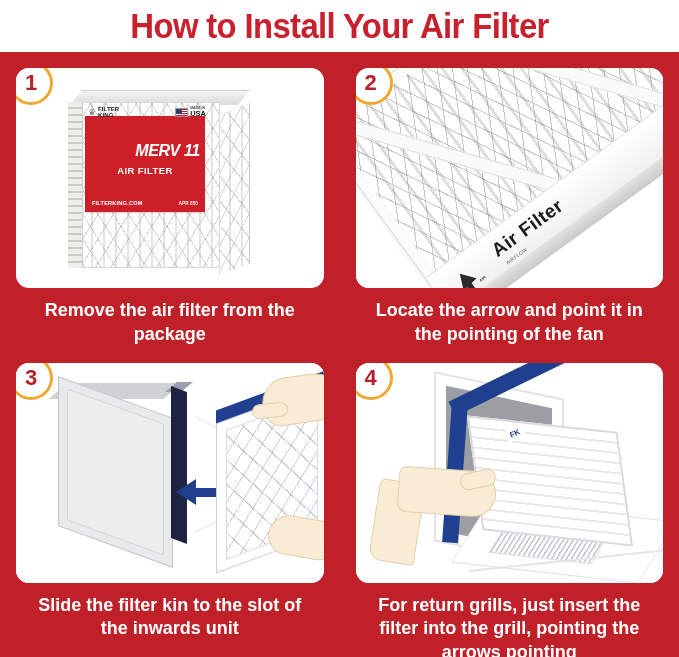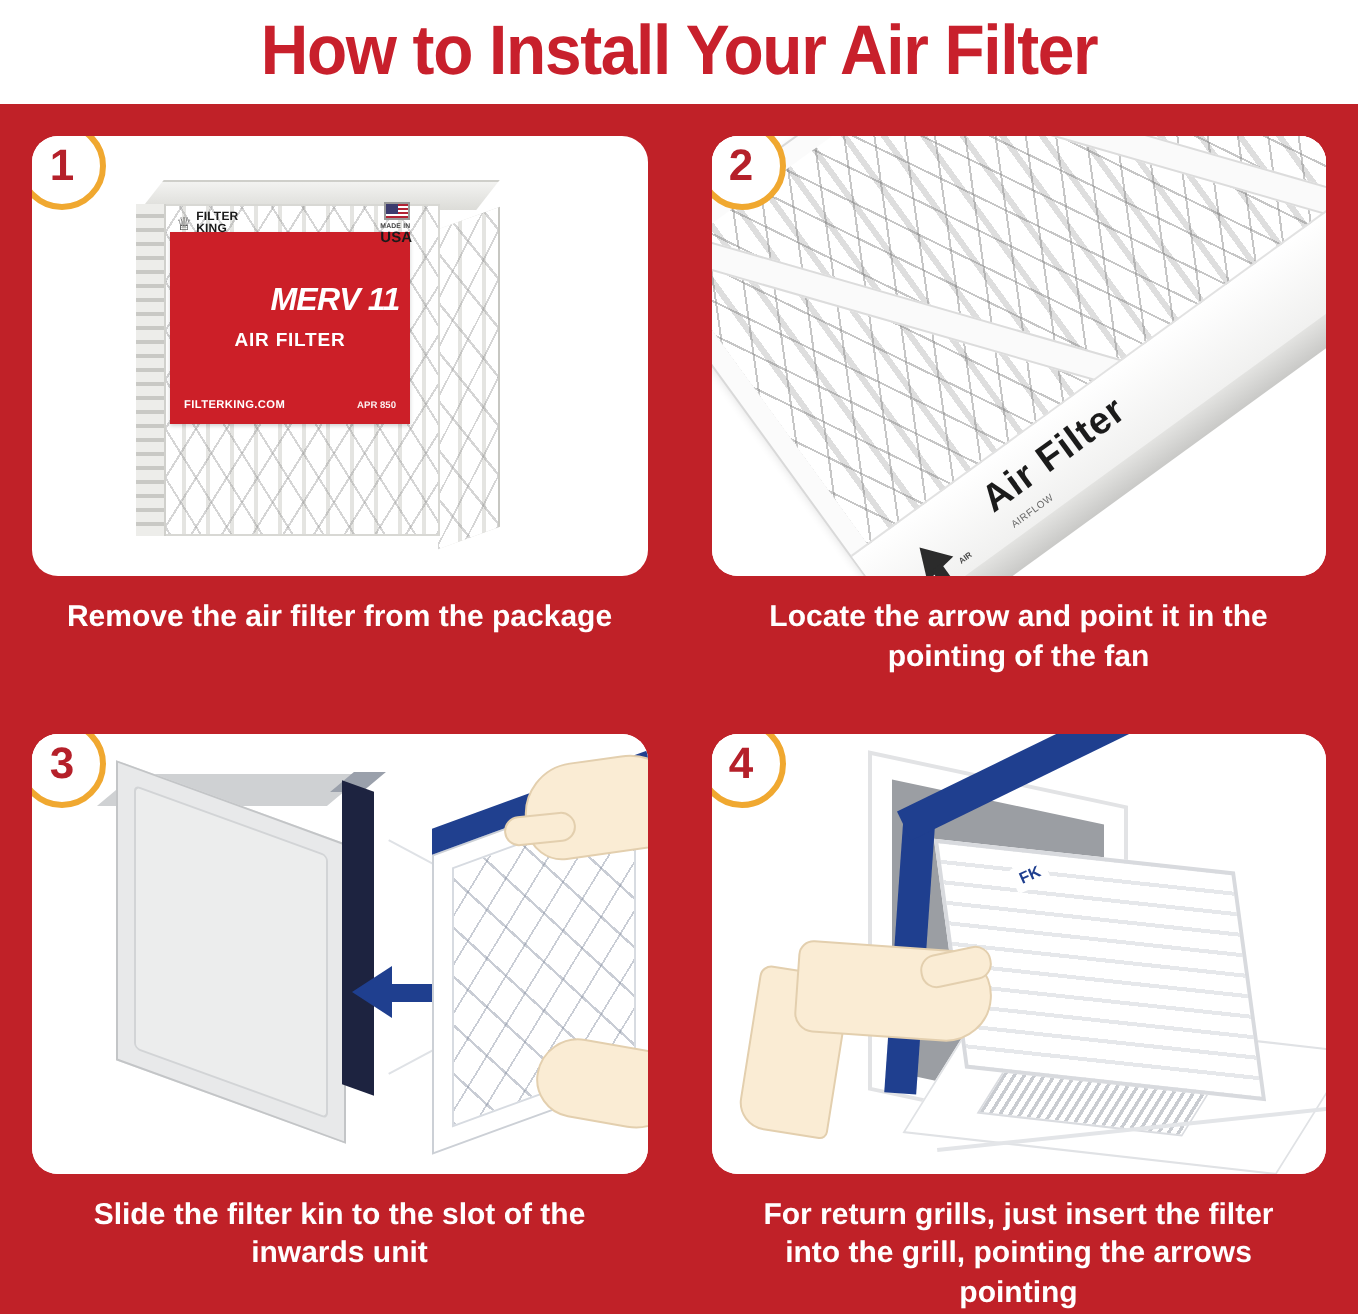--- a/index.html
+++ b/index.html
@@ -47,21 +47,21 @@
   .card{
     position:relative;
     background:#ffffff;
     border-radius:13px;
     height:220px;
     overflow:hidden;
   }
   .step-caption{
     color:#ffffff;
     font-weight:bold;
-    font-size:15px;
+    font-size:18px;
     line-height:1.32;
     text-align:center;
     margin-top:11px;
     padding:0 14px;
   }
   
   .badge{
     position:absolute;left:-7px;top:-7px;
     width:44px;height:44px;border-radius:50%;
     background:#ffffff;
@@ -130,21 +130,21 @@
   .p1-apr{
     position:absolute;right:7px;bottom:6px;font-size:4.8px;font-weight:bold;opacity:.92;
   }
   .p1-brandrow{
     position:absolute;left:20px;top:14px;width:118px;height:16px;z-index:4;
     display:flex;align-items:center;justify-content:space-between;
   }
   .p1-brand{display:flex;align-items:center;gap:2px;color:#1a1a1a;}
   .p1-brand-crown{font-size:9px;line-height:1;color:#2b2b2b;}
   .p1-brand-txt{font-size:6px;font-weight:bold;line-height:1.02;letter-spacing:.1px;}
-  .p1-usa{display:flex;align-items:center;gap:2px;flex-direction:column;}
+  .p1-usa{display:flex;align-items:center;gap:2px;}
   .flag{
     width:13px;height:9px;
     background:
       linear-gradient(180deg,#b22234 0 14%,#fff 14% 28%,#b22234 28% 42%,#fff 42% 56%,#b22234 56% 70%,#fff 70% 84%,#b22234 84% 100%);
     position:relative;border:.5px solid #999;box-sizing:border-box;
   }
   .flag::before{content:"";position:absolute;left:0;top:0;width:6px;height:5px;background:#3c3b6e;}
   .p1-usa-txt{font-size:7.5px;font-weight:bold;line-height:1;color:#1a1a1a;}
   .p1-madein{font-size:3.4px;font-weight:bold;color:#444;display:block;letter-spacing:.1px;}
   

